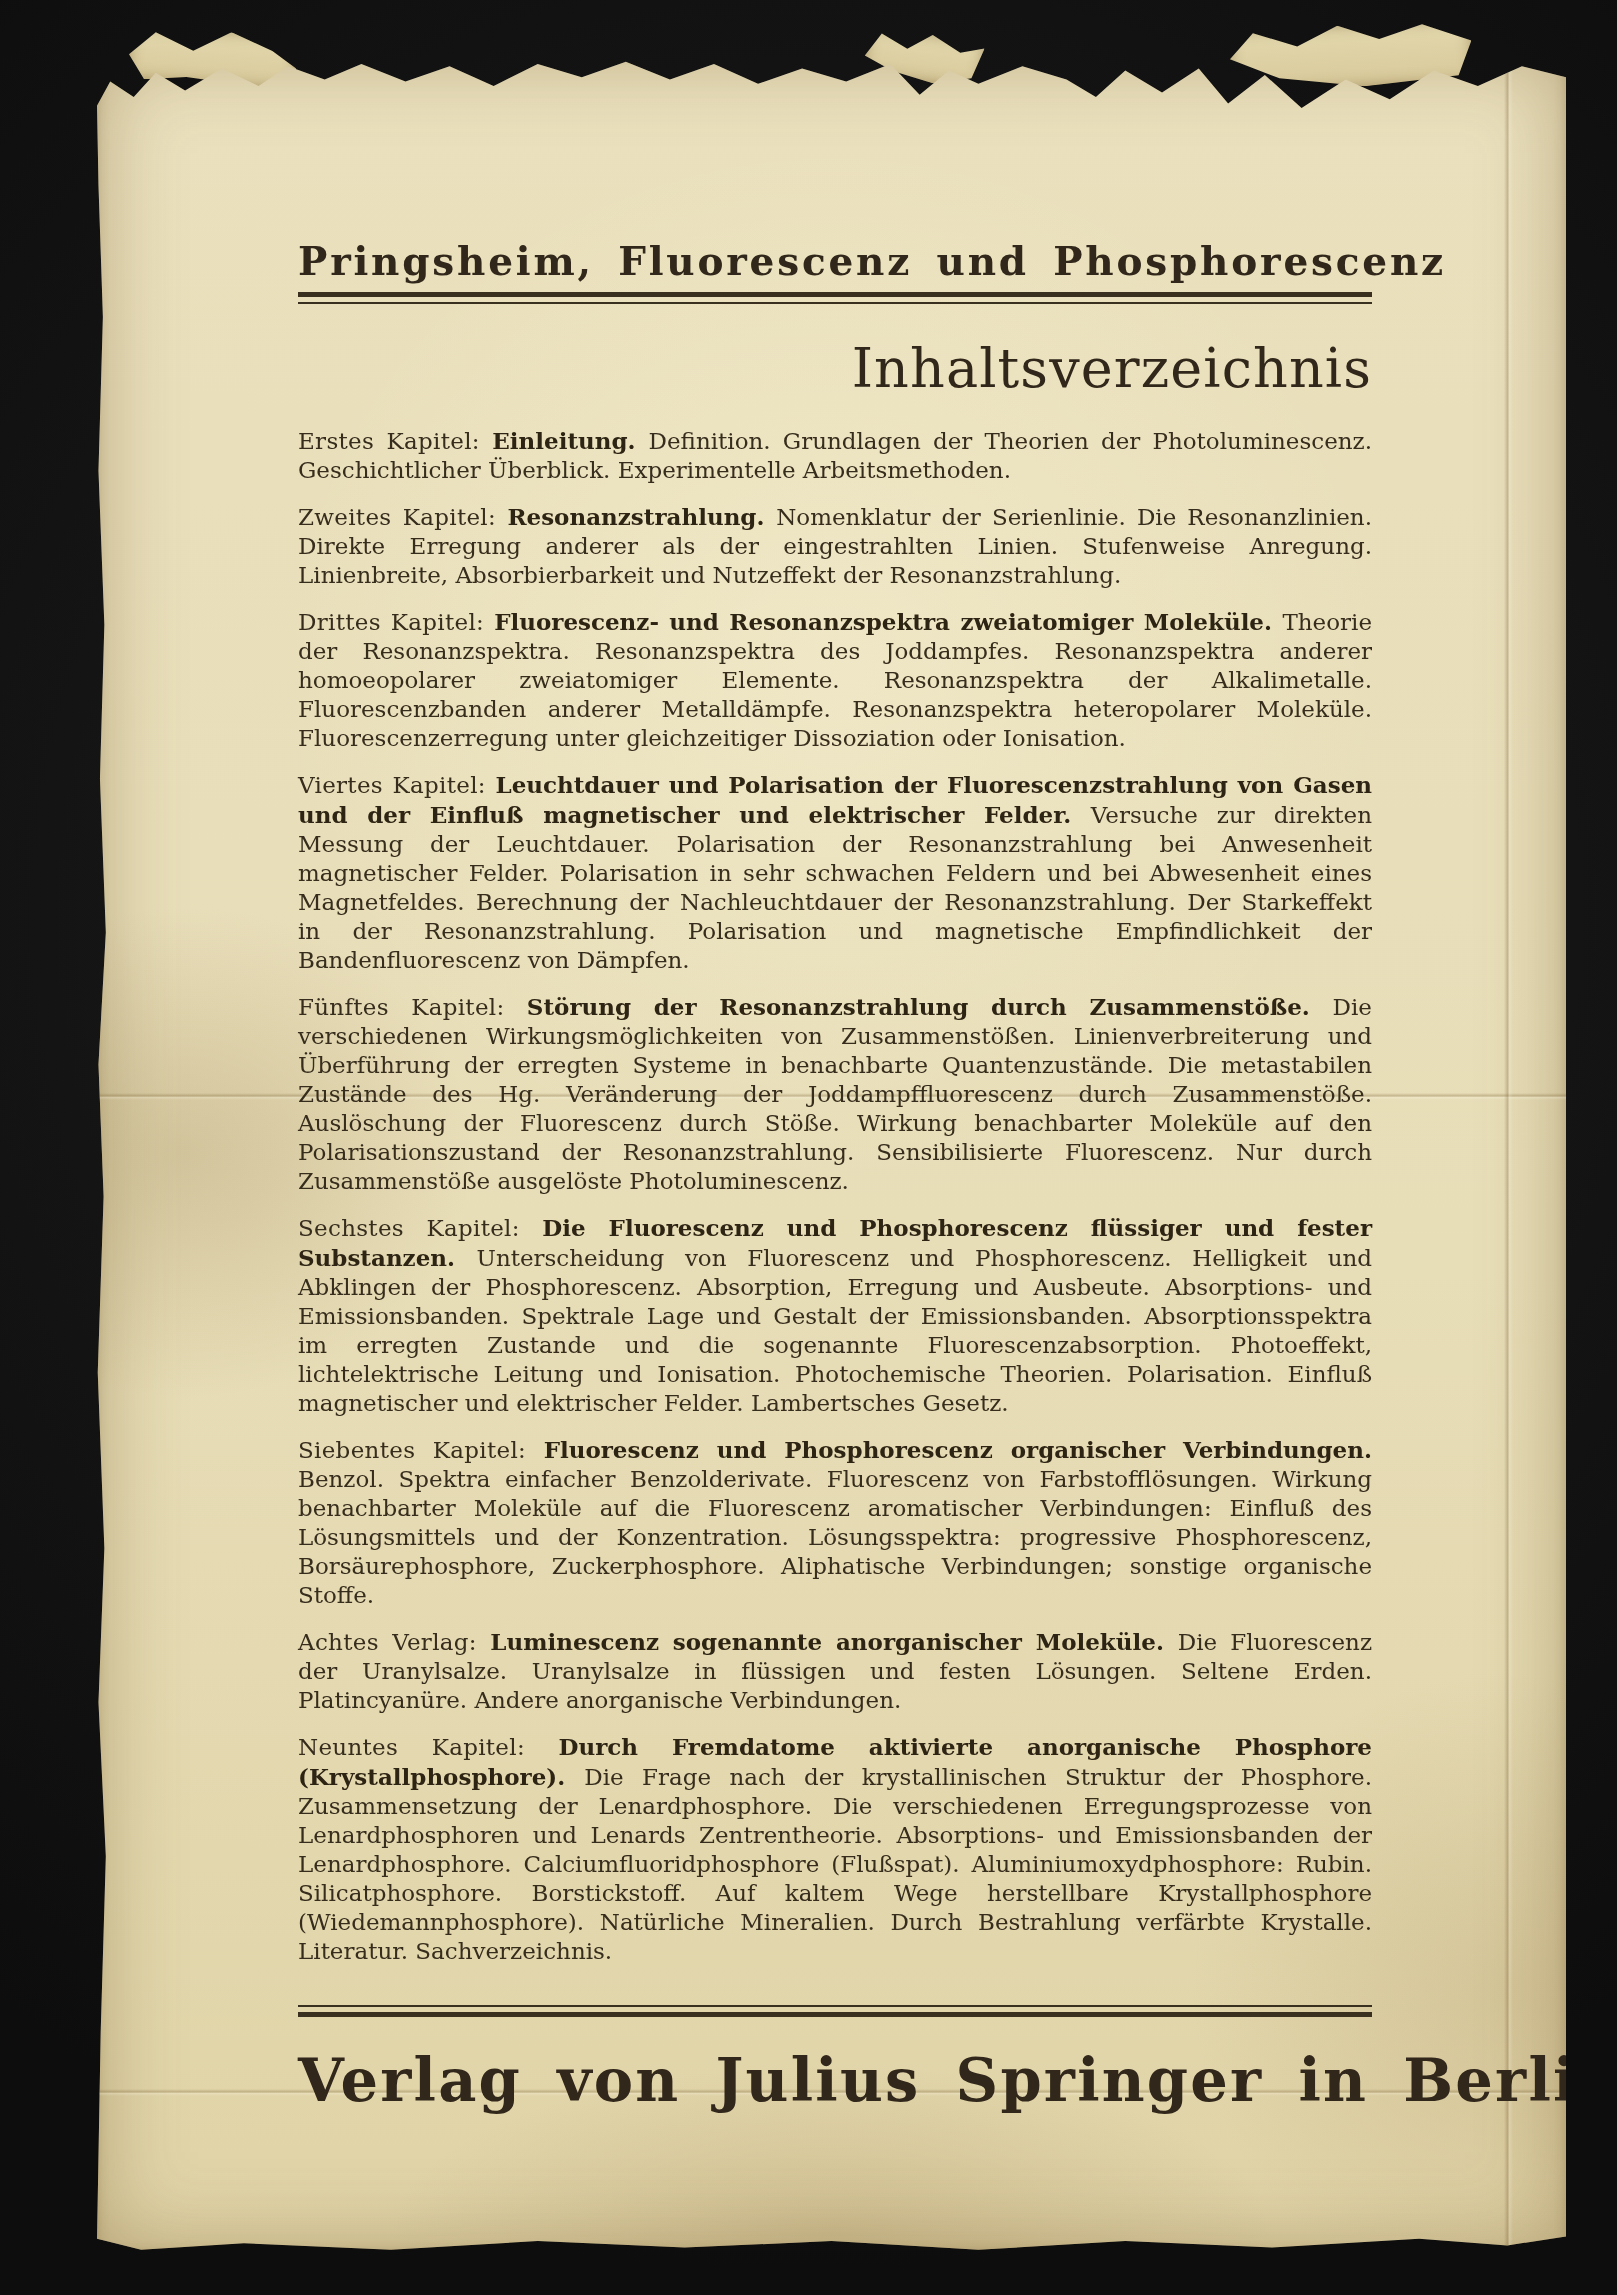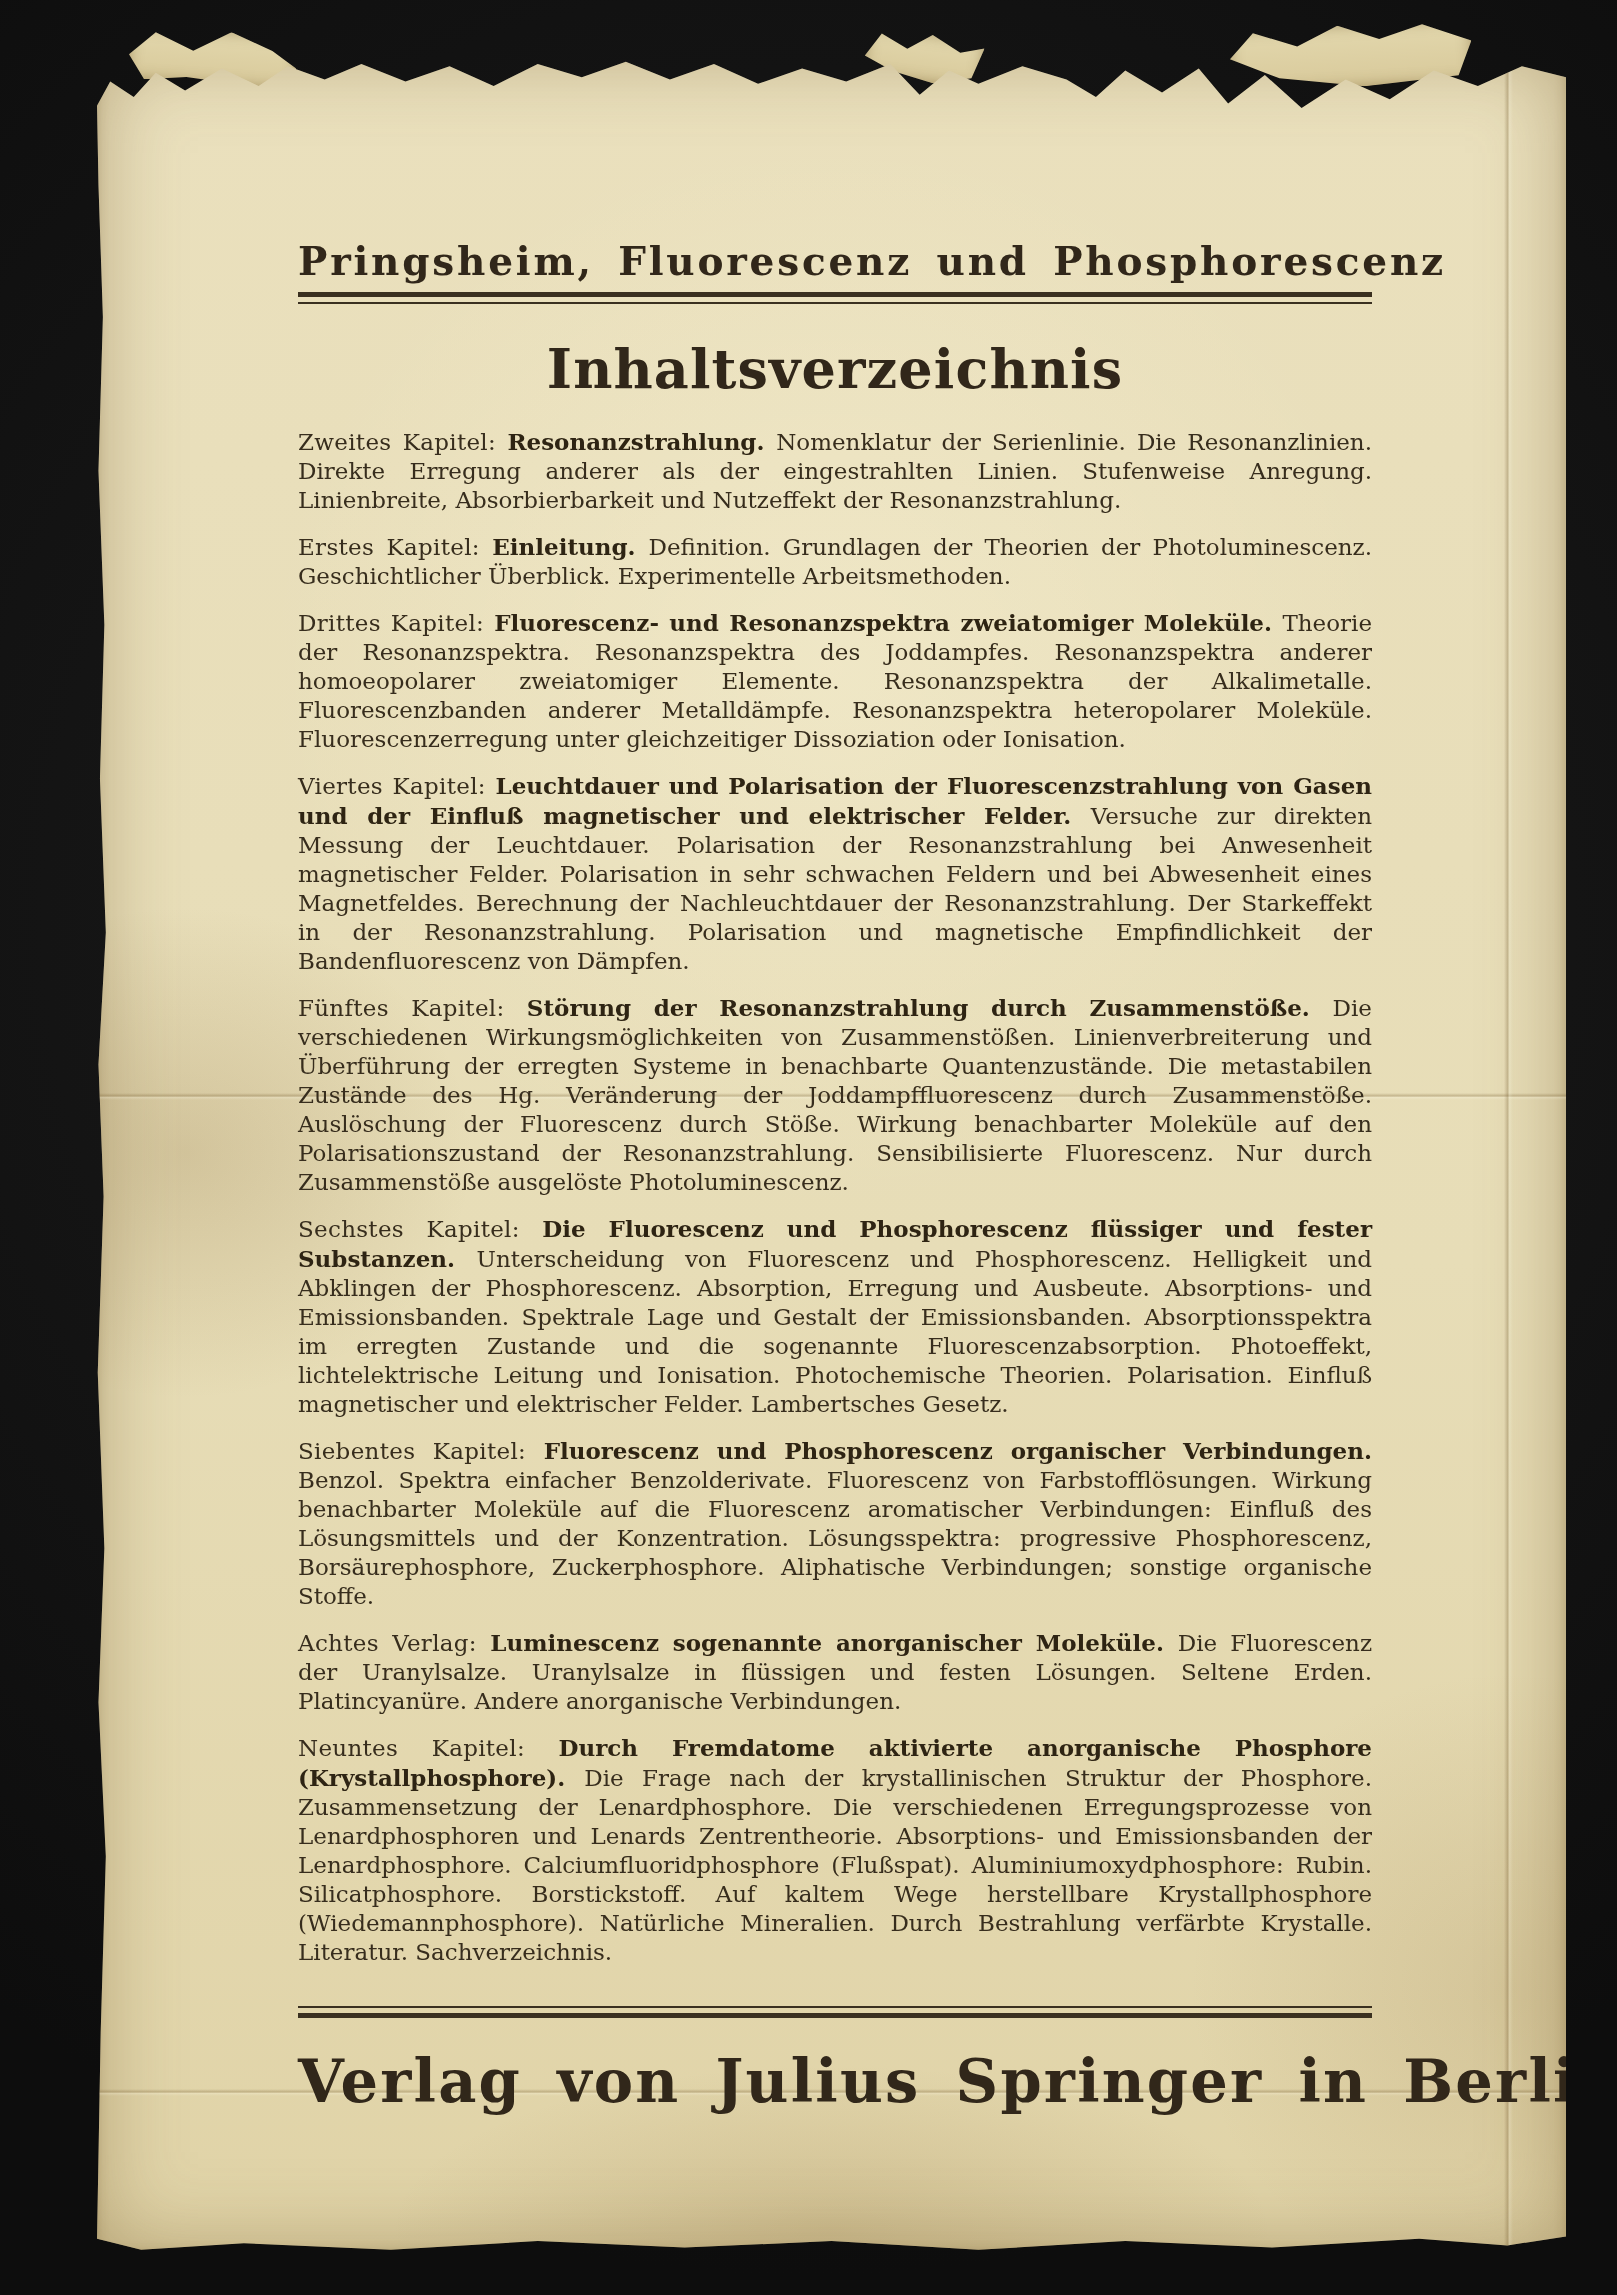--- a/index.html
+++ b/index.html
@@ -64,21 +64,21 @@
   }
   .double-rule{
     margin-top:7.9px;height:5px;
     border-top:5px solid #3a3020;border-bottom:2.2px solid #3a3020;
   }
   .footer-rule{
     margin-top:39px;height:5.6px;
     border-top:2.2px solid #3a3020;border-bottom:5px solid #3a3020;
   }
   .page-title{
-    margin:33px 0 26px 0;text-align:center;font-size:54px;font-weight:700;
+    margin:33px 0 26px 0;text-align:right;font-size:54px;font-weight:400;
     letter-spacing:1.1px;color:#31271a;
   }
   .chapter{
     margin:0 0 17px 0;font-size:23px;line-height:29px;text-align:justify;
     color:#372d1d;
   }
   .ch-label{letter-spacing:0.3px;}
   .ch-title{font-weight:bold;color:#2e2413;}
   .imprint{
     margin-top:29px;font-size:59px;font-weight:bold;letter-spacing:2.2px;word-spacing:12.4px;
@@ -99,22 +99,22 @@
     <div class="crease-h crease2"></div>
     <div class="crease-v"></div>
 
     <div class="content">
       <div class="running-head">Pringsheim, Fluorescenz und Phosphorescenz</div>
       <div class="double-rule"></div>
 
       <h1 class="page-title">Inhaltsverzeichnis</h1>
 
       <div id="chapters">
+          <p class="chapter"><span class="ch-label">Erstes Kapitel: </span> <span class="ch-title">Einleitung. </span> <span class="ch-text">Definition. Grundlagen der Theorien der Photoluminescenz. Geschichtlicher Überblick. Experimentelle Arbeitsmethoden.</span></p>
           <p class="chapter"><span class="ch-label">Zweites Kapitel: </span> <span class="ch-title">Resonanzstrahlung. </span> <span class="ch-text">Nomenklatur der Serienlinie. Die Resonanzlinien. Direkte Erregung anderer als der eingestrahlten Linien. Stufenweise Anregung. Linienbreite, Absorbierbarkeit und Nutzeffekt der Resonanzstrahlung.</span></p>
-          <p class="chapter"><span class="ch-label">Erstes Kapitel: </span> <span class="ch-title">Einleitung. </span> <span class="ch-text">Definition. Grundlagen der Theorien der Photoluminescenz. Geschichtlicher Überblick. Experimentelle Arbeitsmethoden.</span></p>
           <p class="chapter"><span class="ch-label">Drittes Kapitel: </span> <span class="ch-title">Fluorescenz- und Resonanzspektra zweiatomiger Moleküle. </span> <span class="ch-text">Theorie der Resonanzspektra. Resonanzspektra des Joddampfes. Resonanzspektra anderer homoeopolarer zweiatomiger Elemente. Resonanzspektra der Alkalimetalle. Fluorescenzbanden anderer Metalldämpfe. Resonanzspektra heteropolarer Moleküle. Fluorescenzerregung unter gleichzeitiger Dissoziation oder Ionisation.</span></p>
           <p class="chapter"><span class="ch-label">Viertes Kapitel: </span> <span class="ch-title">Leuchtdauer und Polarisation der Fluorescenzstrahlung von Gasen und der Einfluß magnetischer und elektrischer Felder. </span> <span class="ch-text">Versuche zur direkten Messung der Leuchtdauer. Polarisation der Resonanzstrahlung bei Anwesenheit magnetischer Felder. Polarisation in sehr schwachen Feldern und bei Abwesenheit eines Magnetfeldes. Berechnung der Nachleuchtdauer der Resonanzstrahlung. Der Starkeffekt in der Resonanzstrahlung. Polarisation und magnetische Empfindlichkeit der Bandenfluorescenz von Dämpfen.</span></p>
           <p class="chapter"><span class="ch-label">Fünftes Kapitel: </span> <span class="ch-title">Störung der Resonanzstrahlung durch Zusammenstöße. </span> <span class="ch-text">Die verschiedenen Wirkungsmöglichkeiten von Zusammenstößen. Linienverbreiterung und Überführung der erregten Systeme in benachbarte Quantenzustände. Die metastabilen Zustände des Hg. Veränderung der Joddampffluorescenz durch Zusammenstöße. Auslöschung der Fluorescenz durch Stöße. Wirkung benachbarter Moleküle auf den Polarisationszustand der Resonanzstrahlung. Sensibilisierte Fluorescenz. Nur durch Zusammenstöße ausgelöste Photoluminescenz.</span></p>
           <p class="chapter"><span class="ch-label">Sechstes Kapitel: </span> <span class="ch-title">Die Fluorescenz und Phosphorescenz flüssiger und fester Substanzen. </span> <span class="ch-text">Unterscheidung von Fluorescenz und Phosphorescenz. Helligkeit und Abklingen der Phosphorescenz. Absorption, Erregung und Ausbeute. Absorptions- und Emissionsbanden. Spektrale Lage und Gestalt der Emissionsbanden. Absorptionsspektra im erregten Zustande und die sogenannte Fluorescenzabsorption. Photoeffekt, lichtelektrische Leitung und Ionisation. Photochemische Theorien. Polarisation. Einfluß magnetischer und elektrischer Felder. Lambertsches Gesetz.</span></p>
           <p class="chapter"><span class="ch-label">Siebentes Kapitel: </span> <span class="ch-title">Fluorescenz und Phosphorescenz organischer Verbindungen. </span> <span class="ch-text">Benzol. Spektra einfacher Benzolderivate. Fluorescenz von Farbstofflösungen. Wirkung benachbarter Moleküle auf die Fluorescenz aromatischer Verbindungen: Einfluß des Lösungsmittels und der Konzentration. Lösungsspektra: progressive Phosphorescenz, Borsäurephosphore, Zuckerphosphore. Aliphatische Verbindungen; sonstige organische Stoffe.</span></p>
           <p class="chapter"><span class="ch-label">Achtes Verlag: </span> <span class="ch-title">Luminescenz sogenannte anorganischer Moleküle. </span> <span class="ch-text">Die Fluorescenz der Uranylsalze. Uranylsalze in flüssigen und festen Lösungen. Seltene Erden. Platincyanüre. Andere anorganische Verbindungen.</span></p>
           <p class="chapter"><span class="ch-label">Neuntes Kapitel: </span> <span class="ch-title">Durch Fremdatome aktivierte anorganische Phosphore (Krystallphosphore). </span> <span class="ch-text">Die Frage nach der krystallinischen Struktur der Phosphore. Zusammensetzung der Lenardphosphore. Die verschiedenen Erregungsprozesse von Lenardphosphoren und Lenards Zentrentheorie. Absorptions- und Emissionsbanden der Lenardphosphore. Calciumfluoridphosphore (Flußspat). Aluminiumoxydphosphore: Rubin. Silicatphosphore. Borstickstoff. Auf kaltem Wege herstellbare Krystallphosphore (Wiedemannphosphore). Natürliche Mineralien. Durch Bestrahlung verfärbte Krystalle. Literatur. Sachverzeichnis.</span></p>
         </div>
 
       <div class="double-rule footer-rule"></div>

